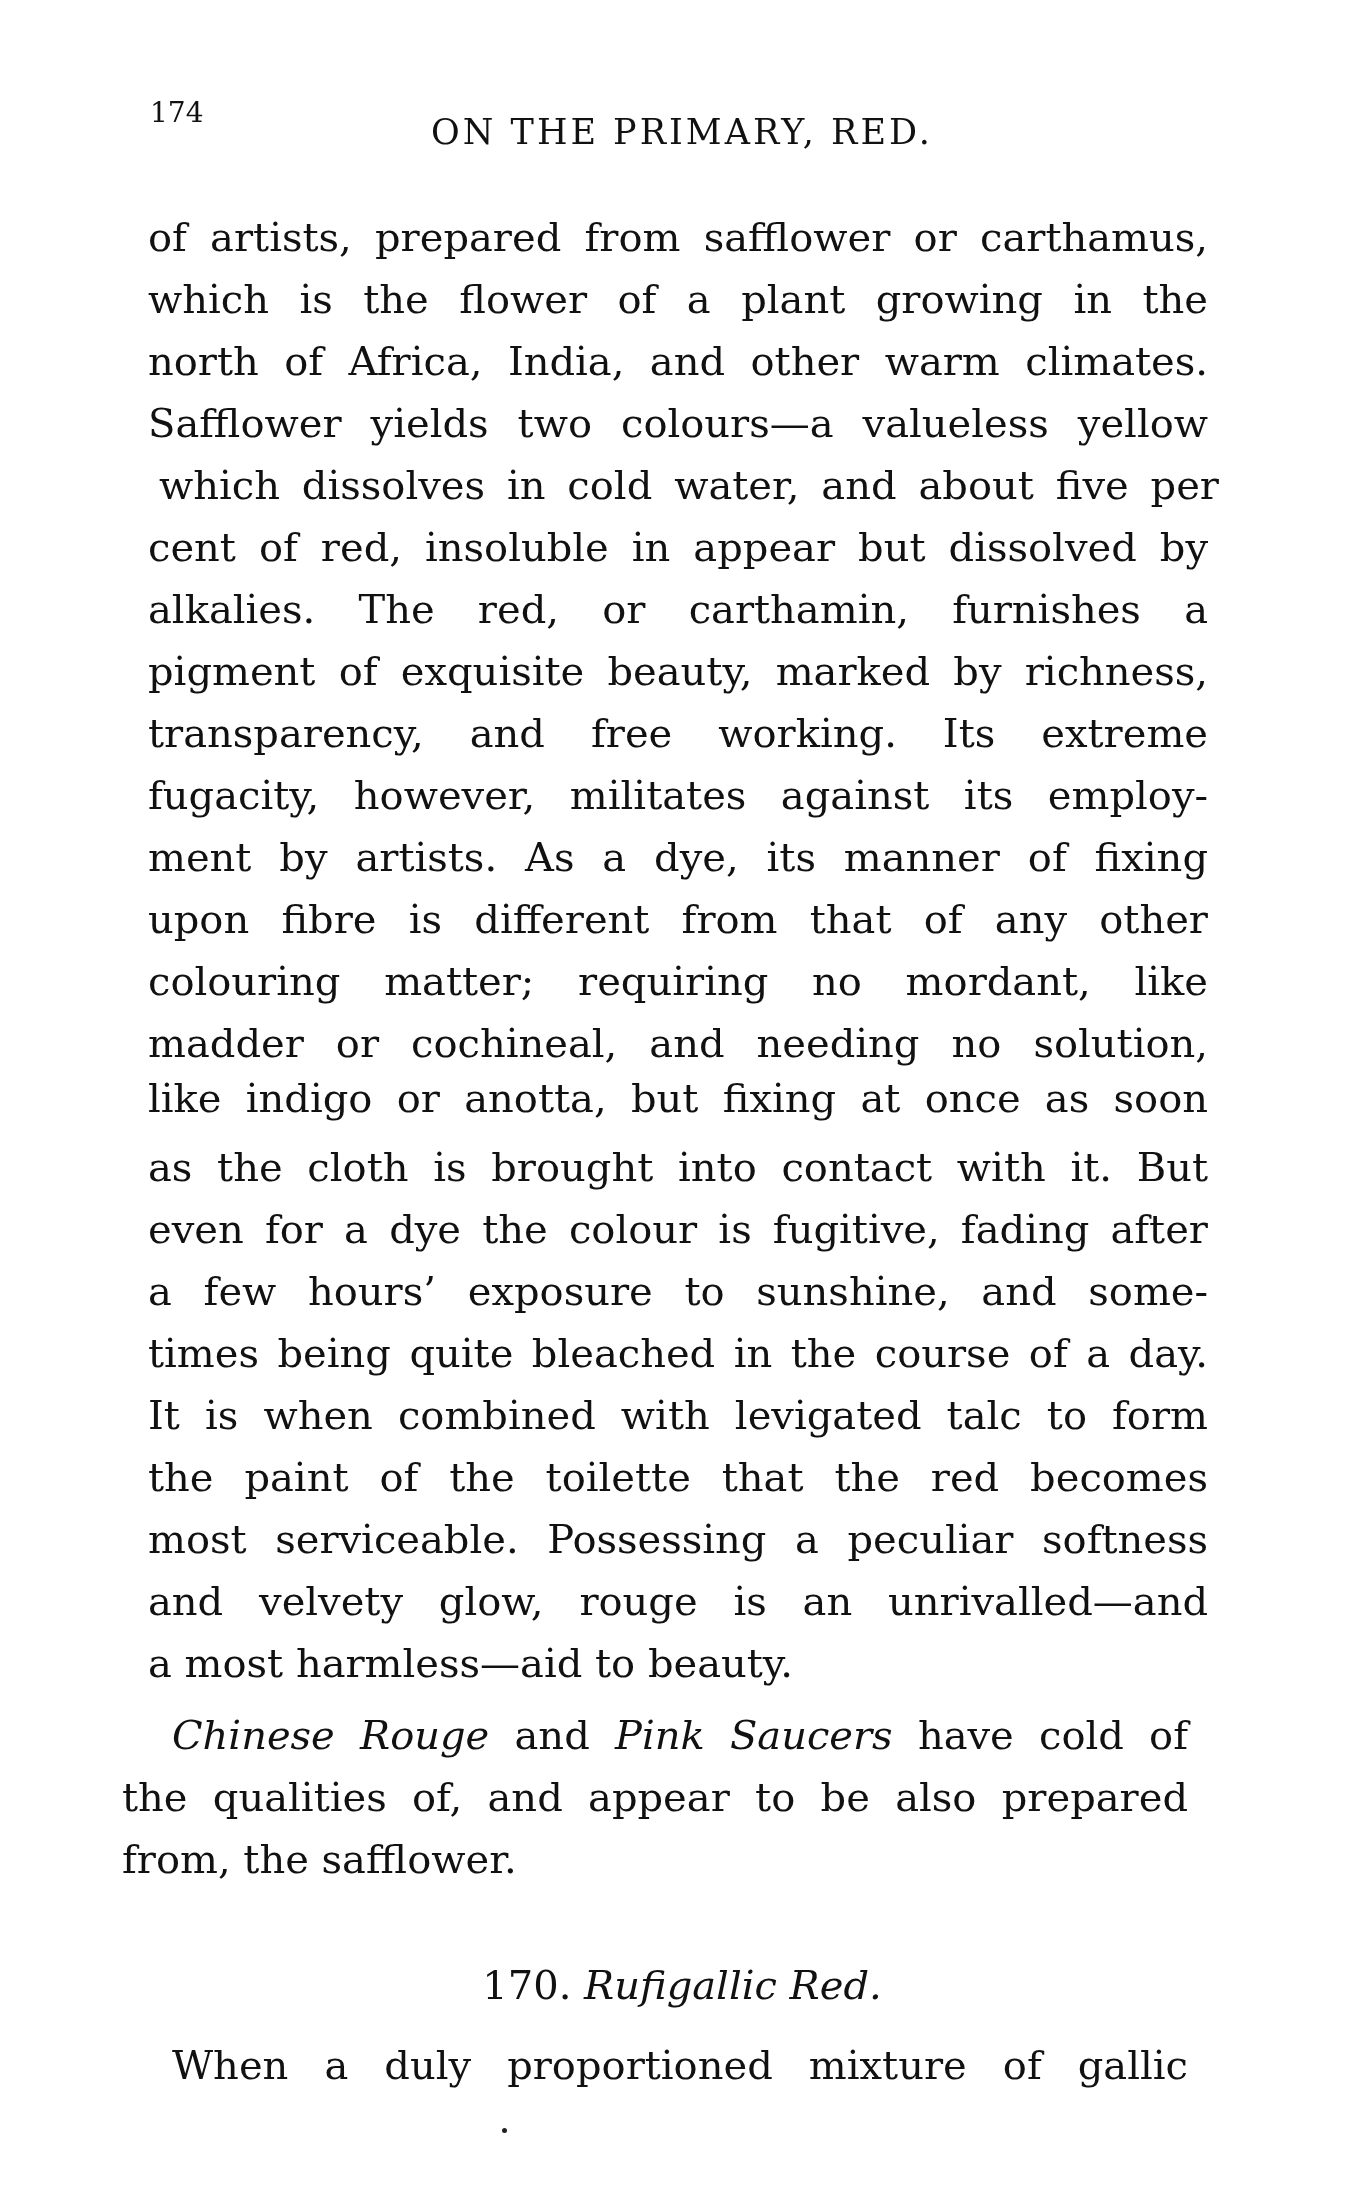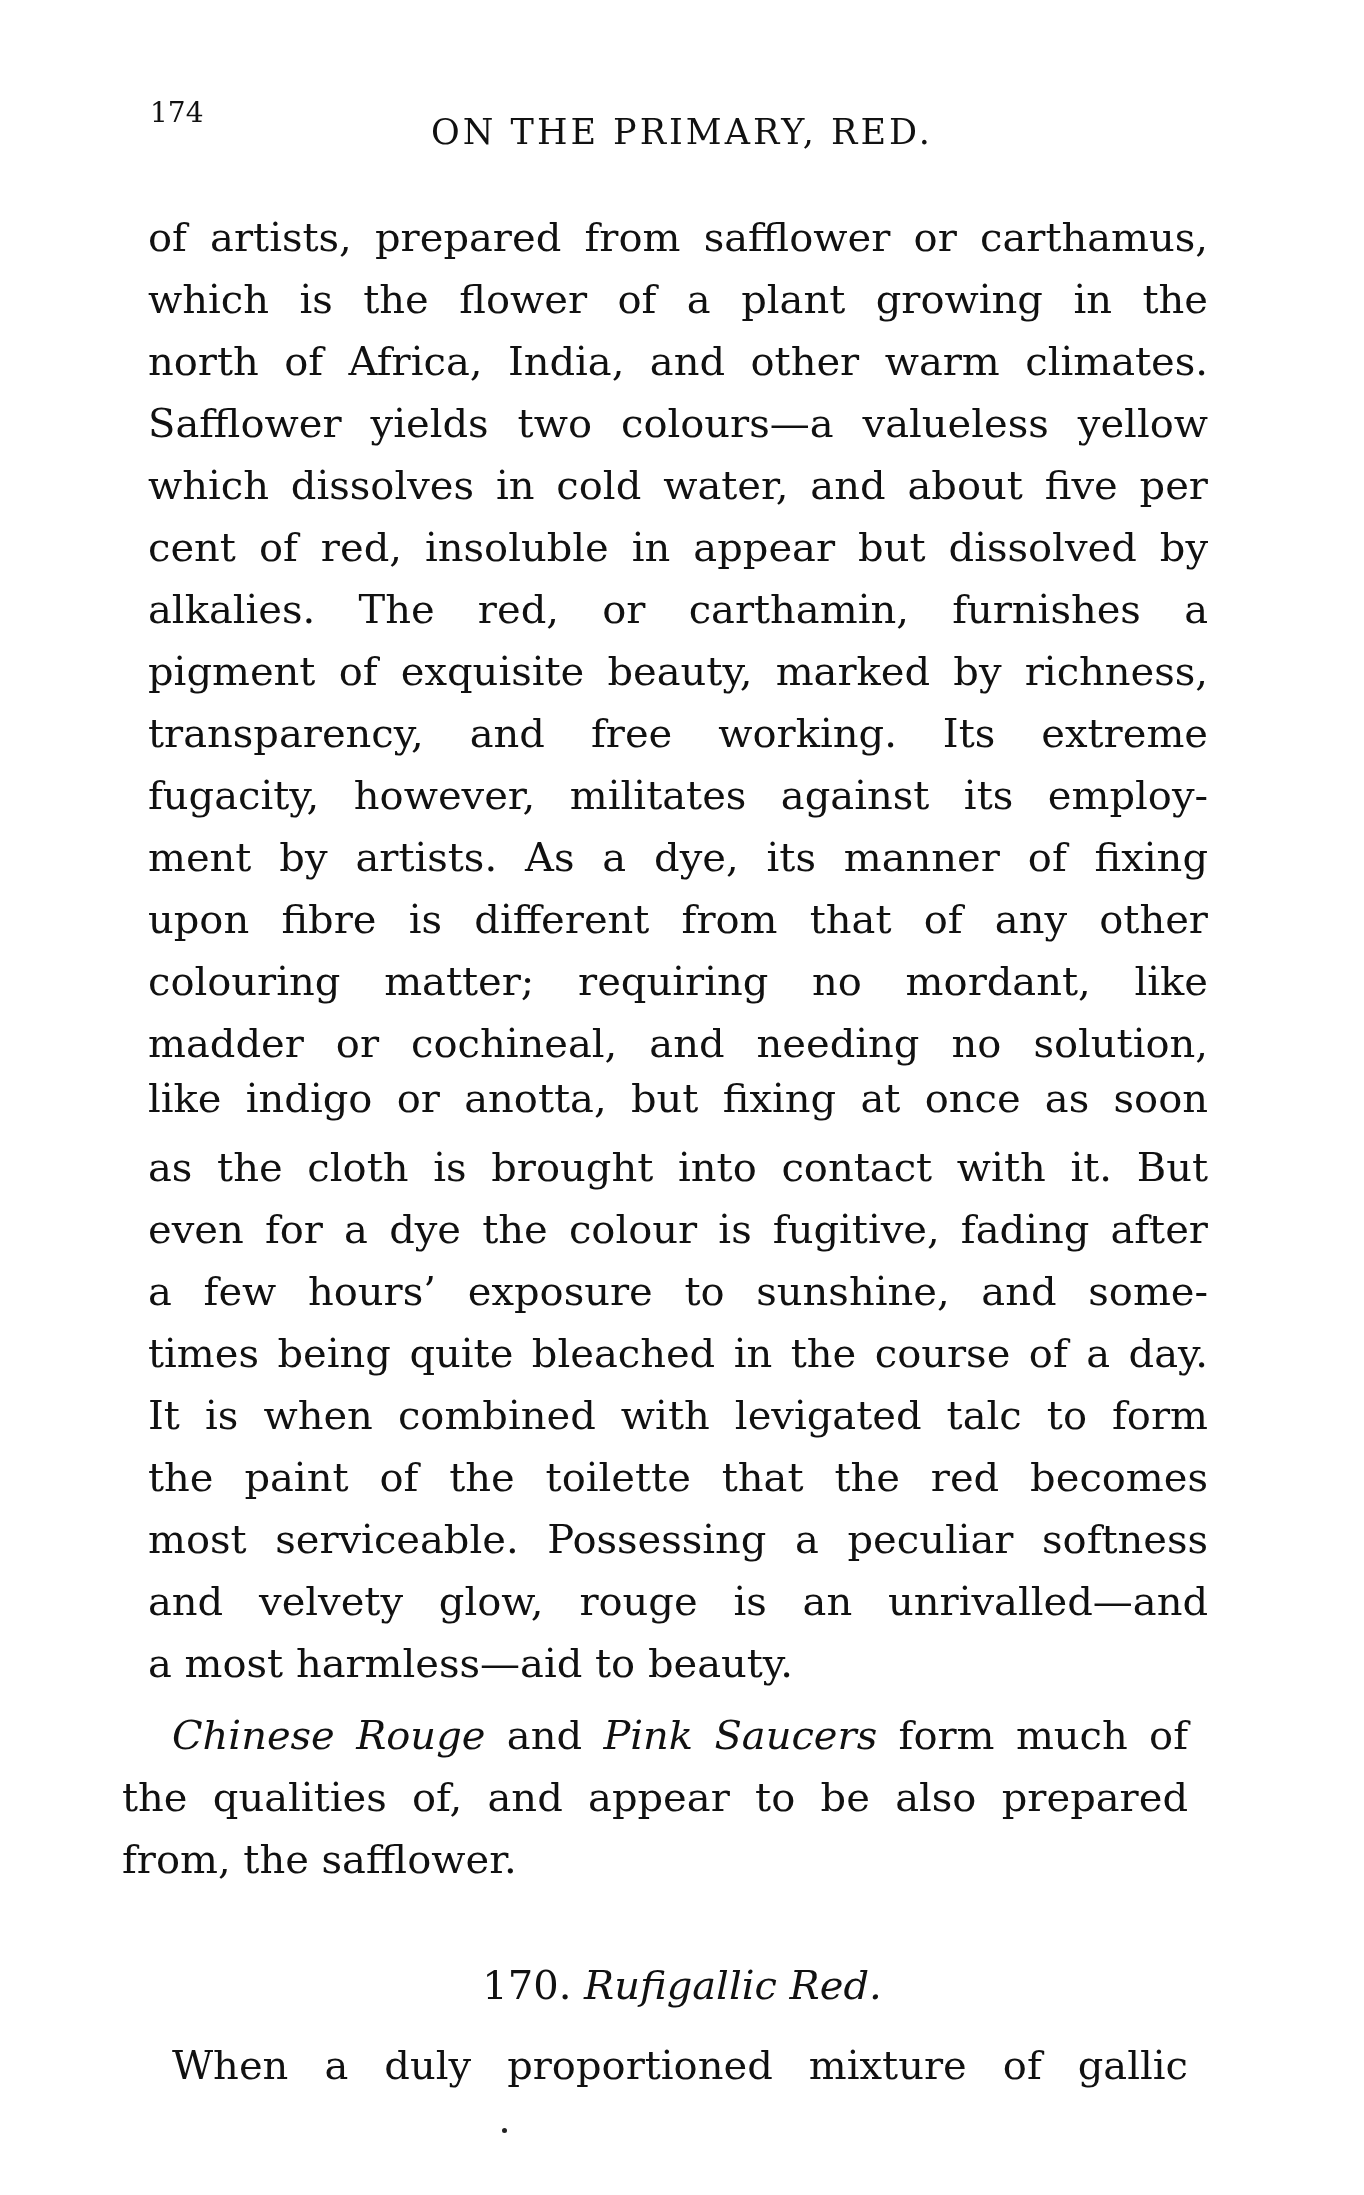--- a/index.html
+++ b/index.html
@@ -24,21 +24,21 @@
 <body>
 
 <div class="page-number">174</div>
 <div class="running-head">ON THE PRIMARY, RED.</div>
 
 <div id="para1">
     <div class="line" style="top: 212px;">of artists, prepared from safflower or carthamus,</div>
     <div class="line" style="top: 274px;">which is the flower of a plant growing in the</div>
     <div class="line" style="top: 336px;">north of Africa, India, and other warm climates.</div>
     <div class="line" style="top: 398px;">Safflower yields two colours—a valueless yellow</div>
-    <div class="line" style="top: 460px;">which dissolves in cold water, and about five per</div>
+    <div class="line" style="top: 460px; margin-left: 11px;">which dissolves in cold water, and about five per</div>
     <div class="line" style="top: 522px;">cent of red, insoluble in appear but dissolved by</div>
     <div class="line" style="top: 584px;">alkalies. The red, or carthamin, furnishes a</div>
     <div class="line" style="top: 646px;">pigment of exquisite beauty, marked by richness,</div>
     <div class="line" style="top: 708px;">transparency, and free working. Its extreme</div>
     <div class="line" style="top: 770px;">fugacity, however, militates against its employ-</div>
     <div class="line" style="top: 832px;">ment by artists. As a dye, its manner of fixing</div>
     <div class="line" style="top: 894px;">upon fibre is different from that of any other</div>
     <div class="line" style="top: 956px;">colouring matter; requiring no mordant, like</div>
     <div class="line" style="top: 1018px;">madder or cochineal, and needing no solution,</div>
     <div class="line" style="top: 1073px;">like indigo or anotta, but fixing at once as soon</div>
@@ -48,21 +48,21 @@
     <div class="line" style="top: 1328px;">times being quite bleached in the course of a day.</div>
     <div class="line" style="top: 1390px;">It is when combined with levigated talc to form</div>
     <div class="line" style="top: 1452px;">the paint of the toilette that the red becomes</div>
     <div class="line" style="top: 1514px;">most serviceable. Possessing a peculiar softness</div>
     <div class="line" style="top: 1576px;">and velvety glow, rouge is an unrivalled—and</div>
     <div class="line last" style="top: 1638px;">a most harmless—aid to beauty.</div>
   </div>
 
 <div>
   <div class="line narrow indent" style="top:1710px;">
-    <em>Chinese Rouge</em><span> and </span><em>Pink Saucers</em><span> form much of</span>
+    <em>Chinese Rouge</em><span> and </span><em>Pink Saucers</em><span> have cold of</span>
   </div>
   <div class="line narrow" style="top:1772px;">the qualities of, and appear to be also prepared</div>
   <div class="line narrow last" style="top:1834px;">from, the safflower.</div>
 </div>
 
 <div class="section-heading">
   <span>170.</span>
   <span class="title">Rufigallic Red.</span>
 </div>
 

